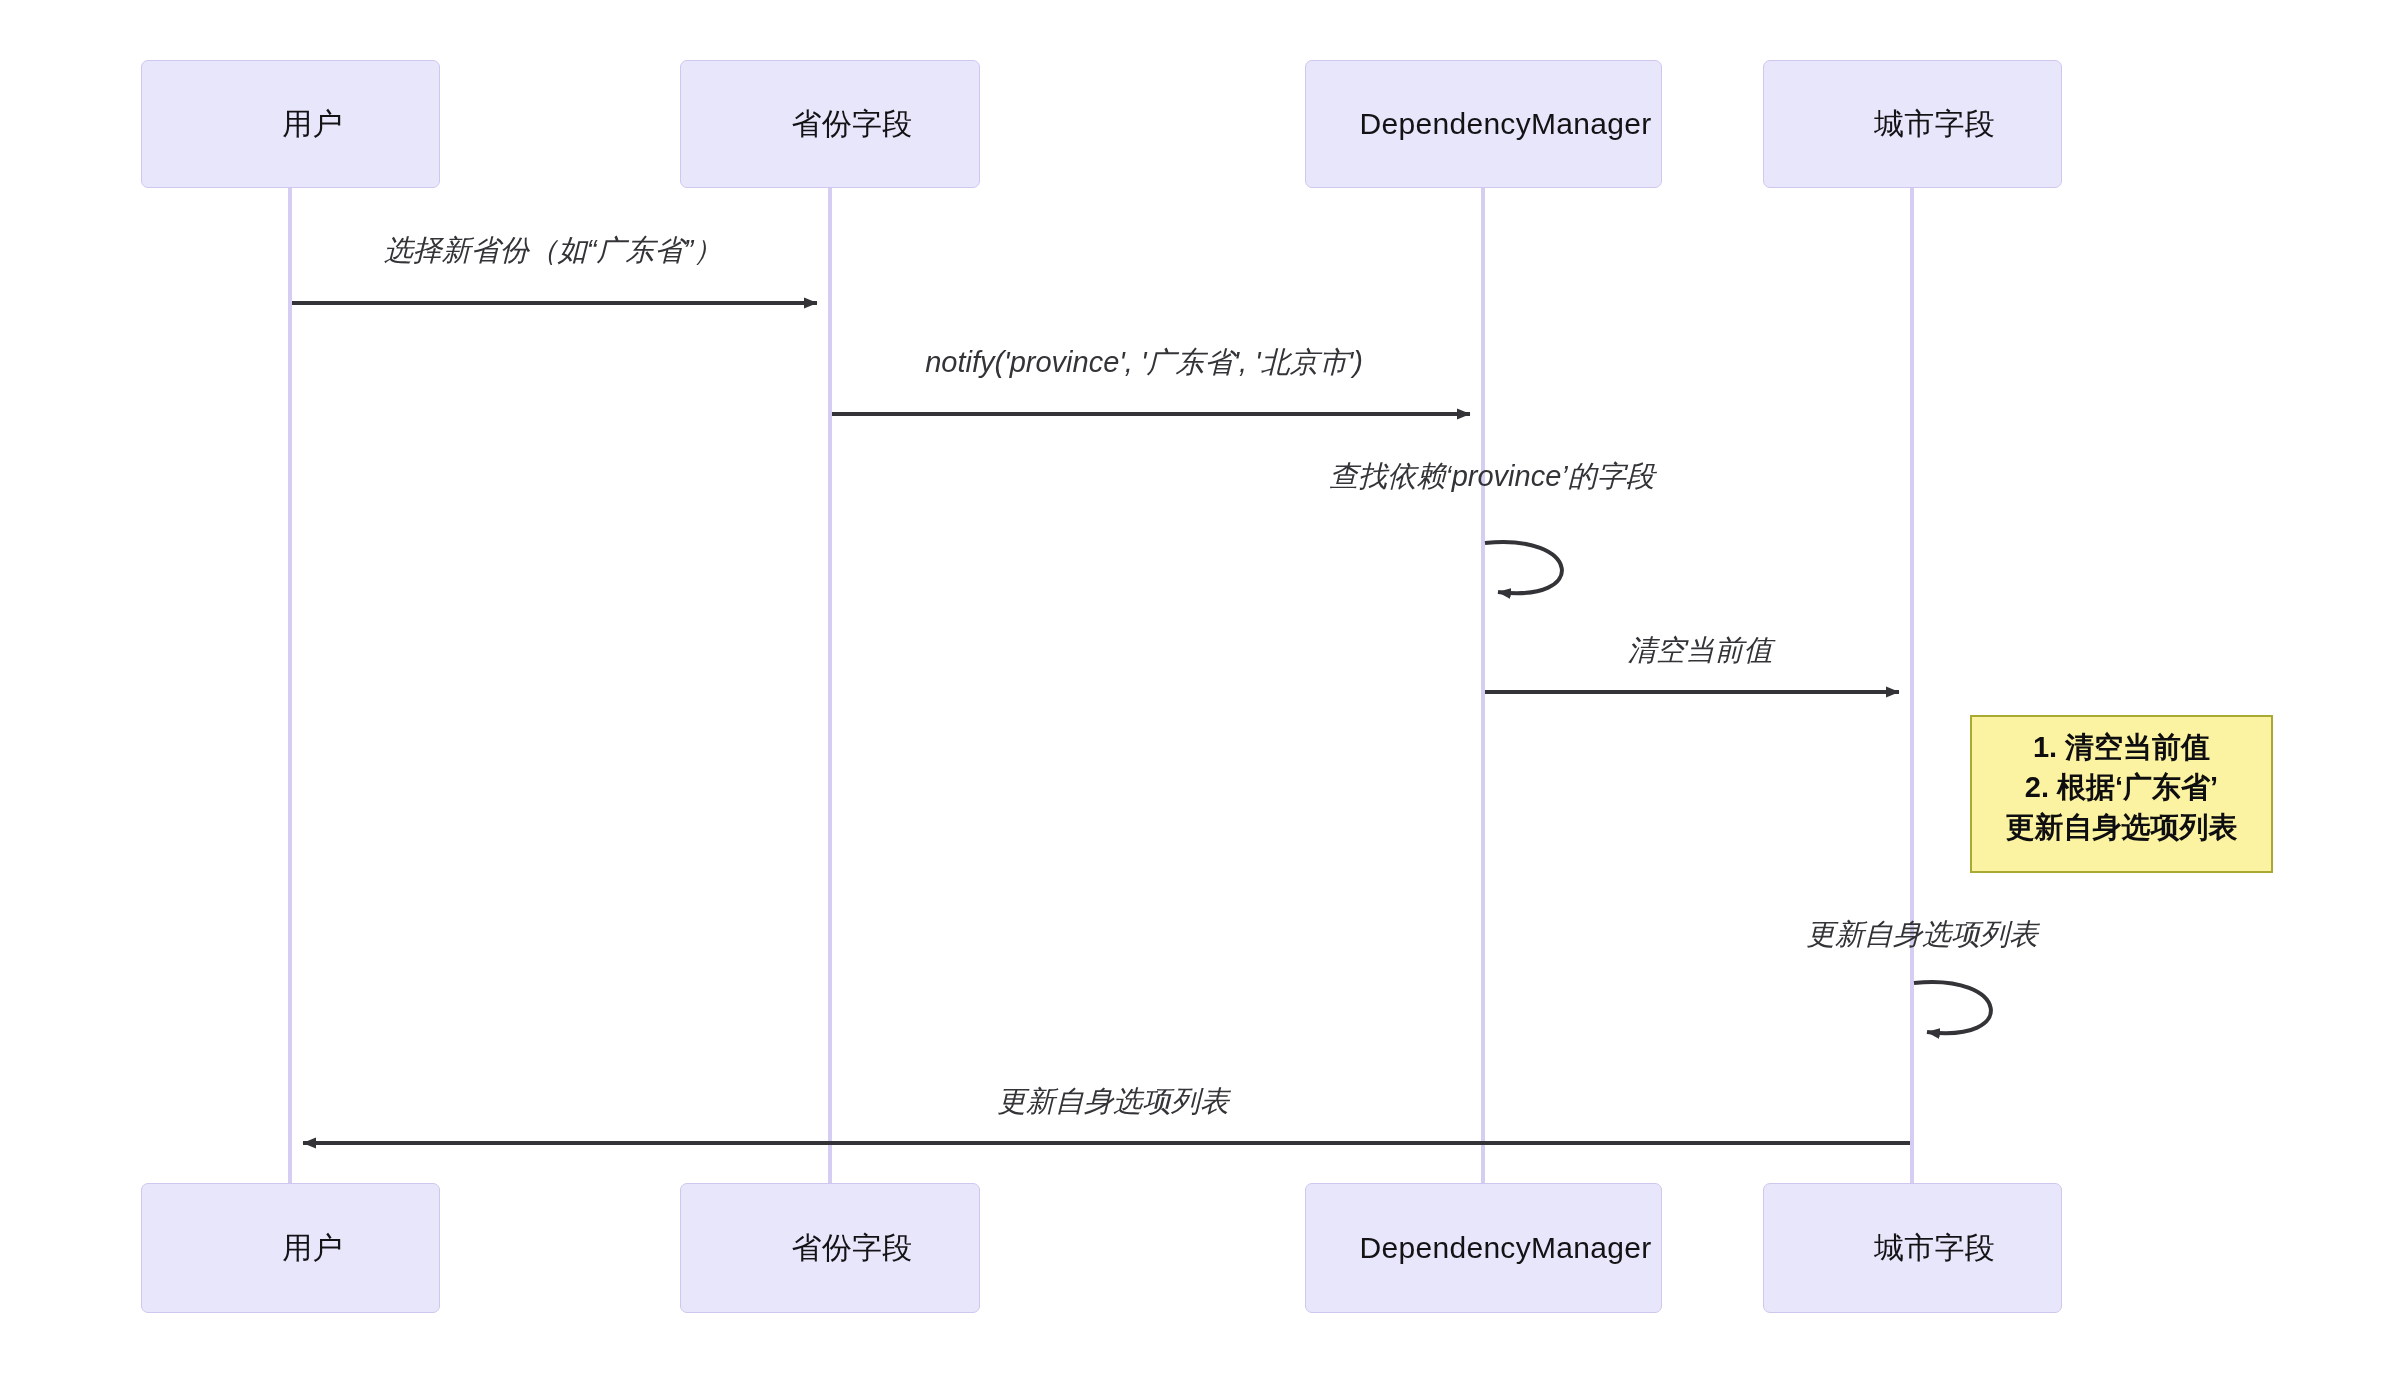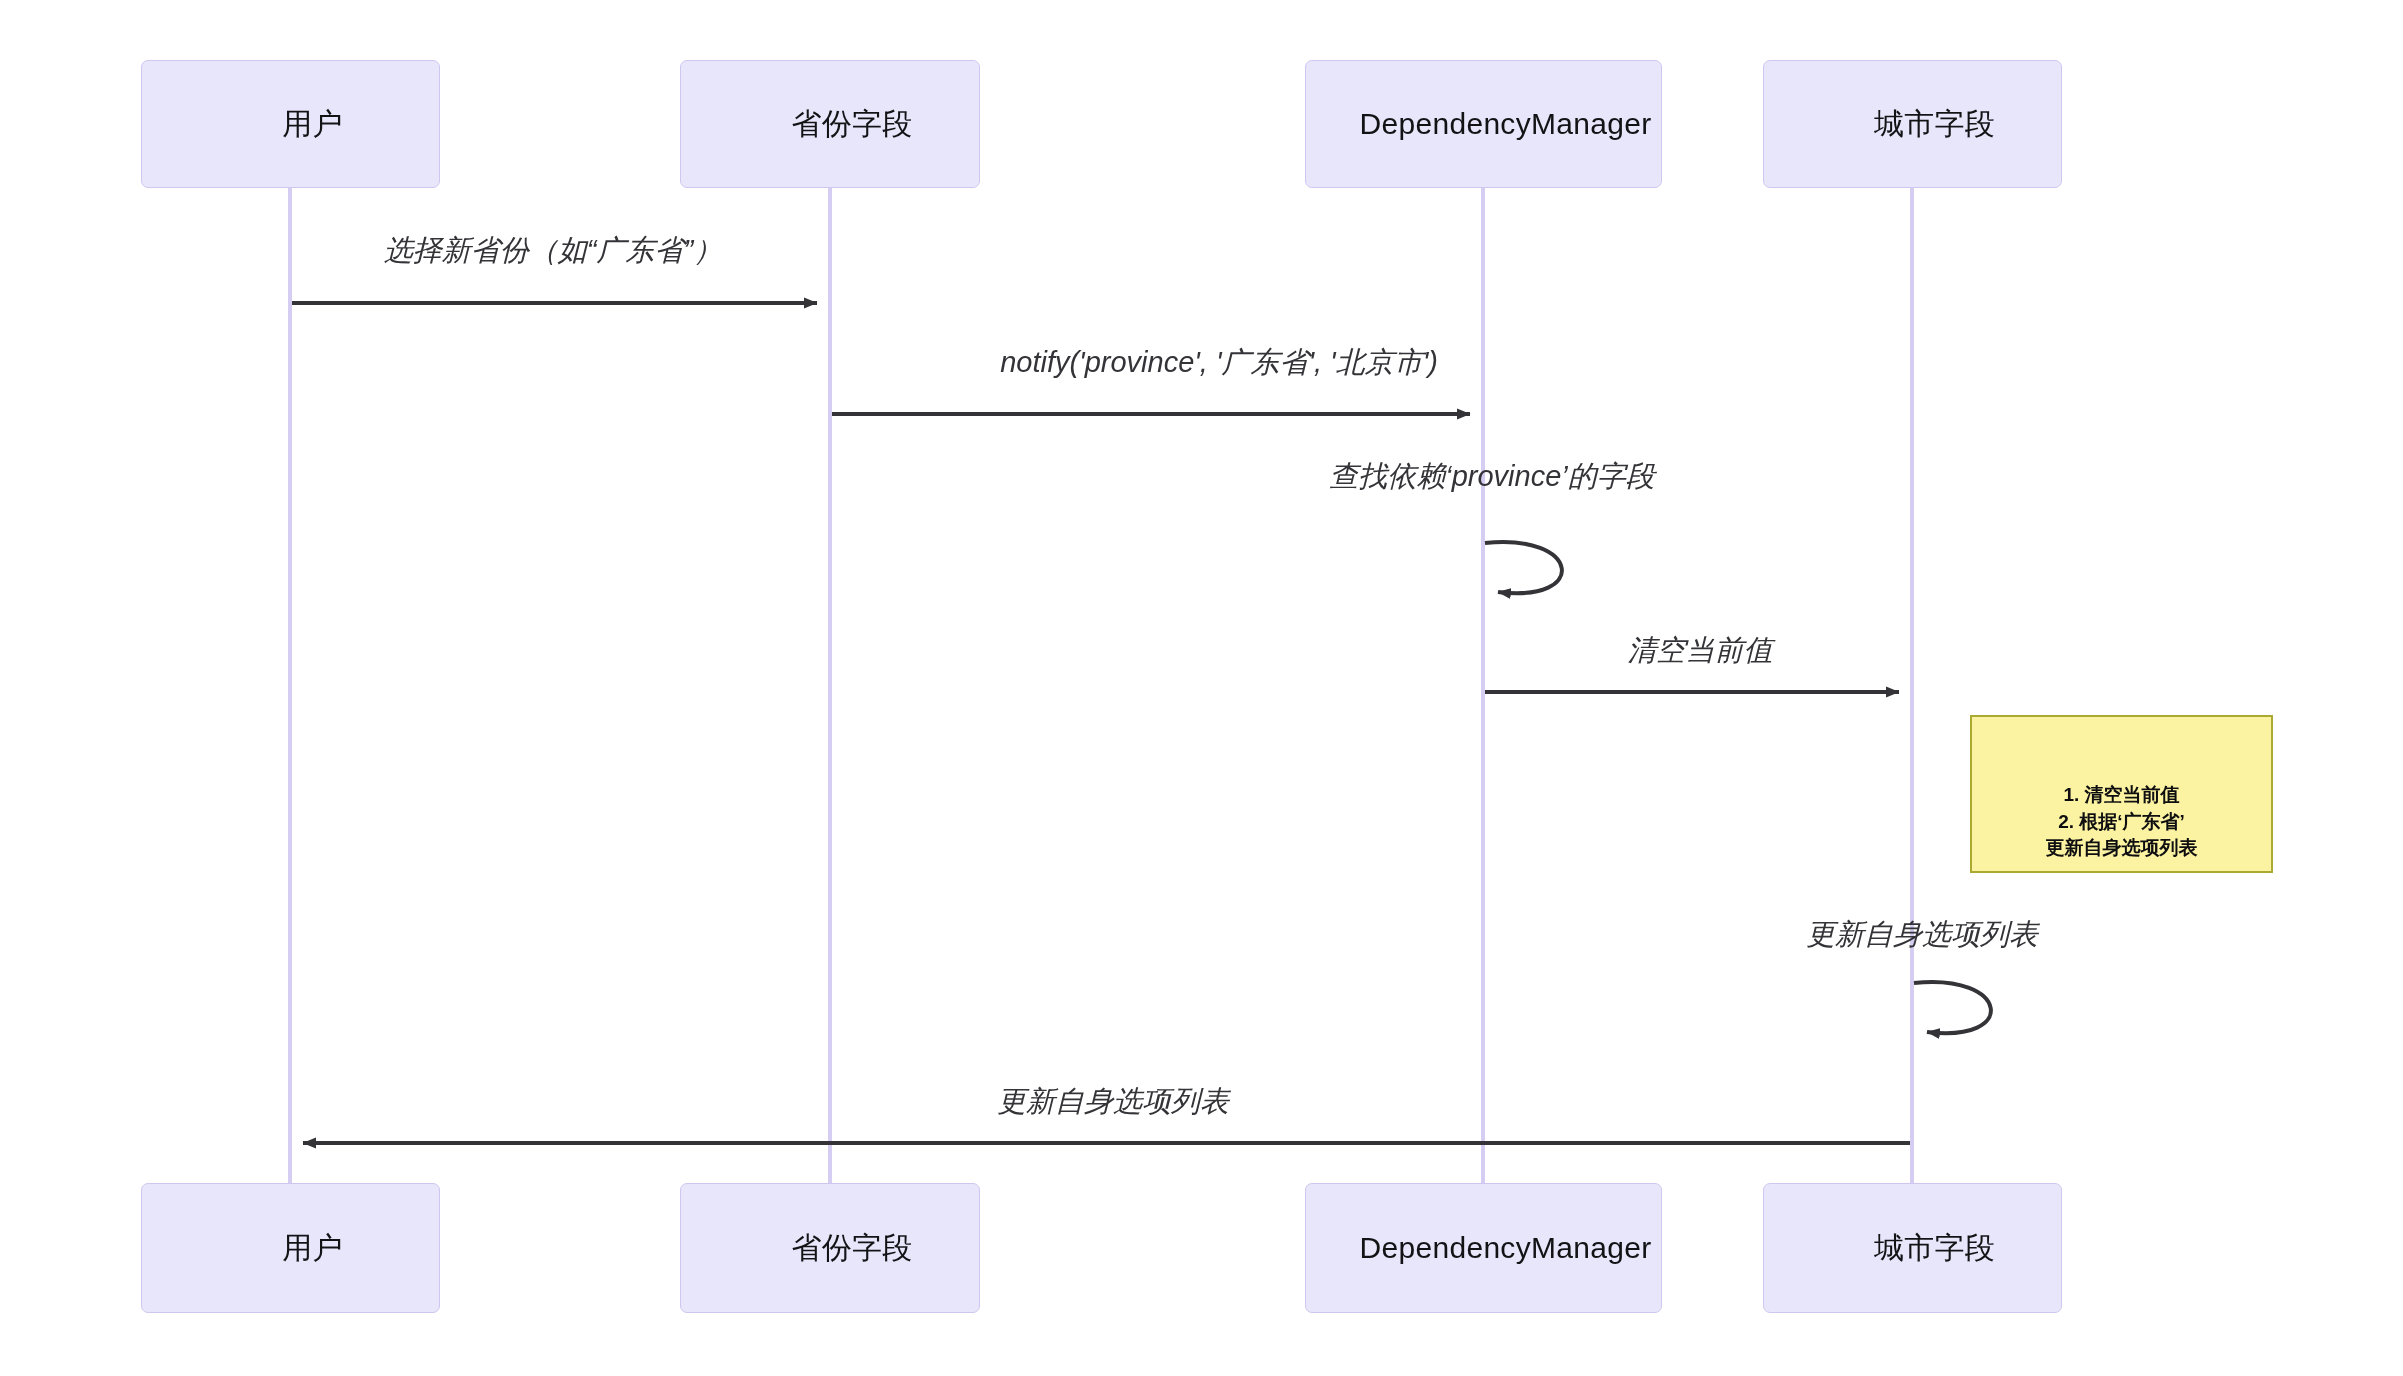--- a/index.html
+++ b/index.html
@@ -47,24 +47,24 @@
     font-style:italic;
   }
   .note-box{
     position:absolute;
     box-sizing:border-box;
     background:#fbf3a1;
     border:2.2px solid #aaaa33;
     display:flex;
     flex-direction:column;
     align-items:center;
-    justify-content:flex-end;
+    justify-content:flex-start;
     padding:10px 24px;
     color:#0e0e10;
-    font-size:19px;
+    font-size:29px;
     font-weight:bold;
     line-height:1.38;
     white-space:nowrap;
     text-align:center;
   }
   .note-line{display:block;}
 </style>
 </head>
 <body>
 
@@ -117,21 +117,21 @@
     <span>省份字段</span>
   </div>
   <div class="actor-box" style="left:1305px;top:1183px;width:357px;height:130px;">
     <span>DependencyManager</span>
   </div>
   <div class="actor-box" style="left:1763px;top:1183px;width:299px;height:130px;">
     <span>城市字段</span>
   </div>
 
   <div class="msg-label" style="left:553px;top:233px;">选择新省份（如“广东省”）</div>
-  <div class="msg-label" style="left:1219px;top:345px;">notify('province', '广东省', '北京市')</div>
+  <div class="msg-label" style="left:1144px;top:345px;">notify('province', '广东省', '北京市')</div>
   <div class="msg-label" style="left:1492px;top:459px;">查找依赖‘province’的字段</div>
   <div class="msg-label" style="left:1700px;top:633px;">清空当前值</div>
   <div class="msg-label" style="left:1922px;top:917px;">更新自身选项列表</div>
   <div class="msg-label" style="left:1113px;top:1084px;">更新自身选项列表</div>
 
   <div class="note-box" style="left:1970px;top:715px;width:303px;height:158px;">
     <span class="note-line">1. 清空当前值</span>
     <span class="note-line">2. 根据‘广东省’</span>
     <span class="note-line">更新自身选项列表</span>
   </div>

